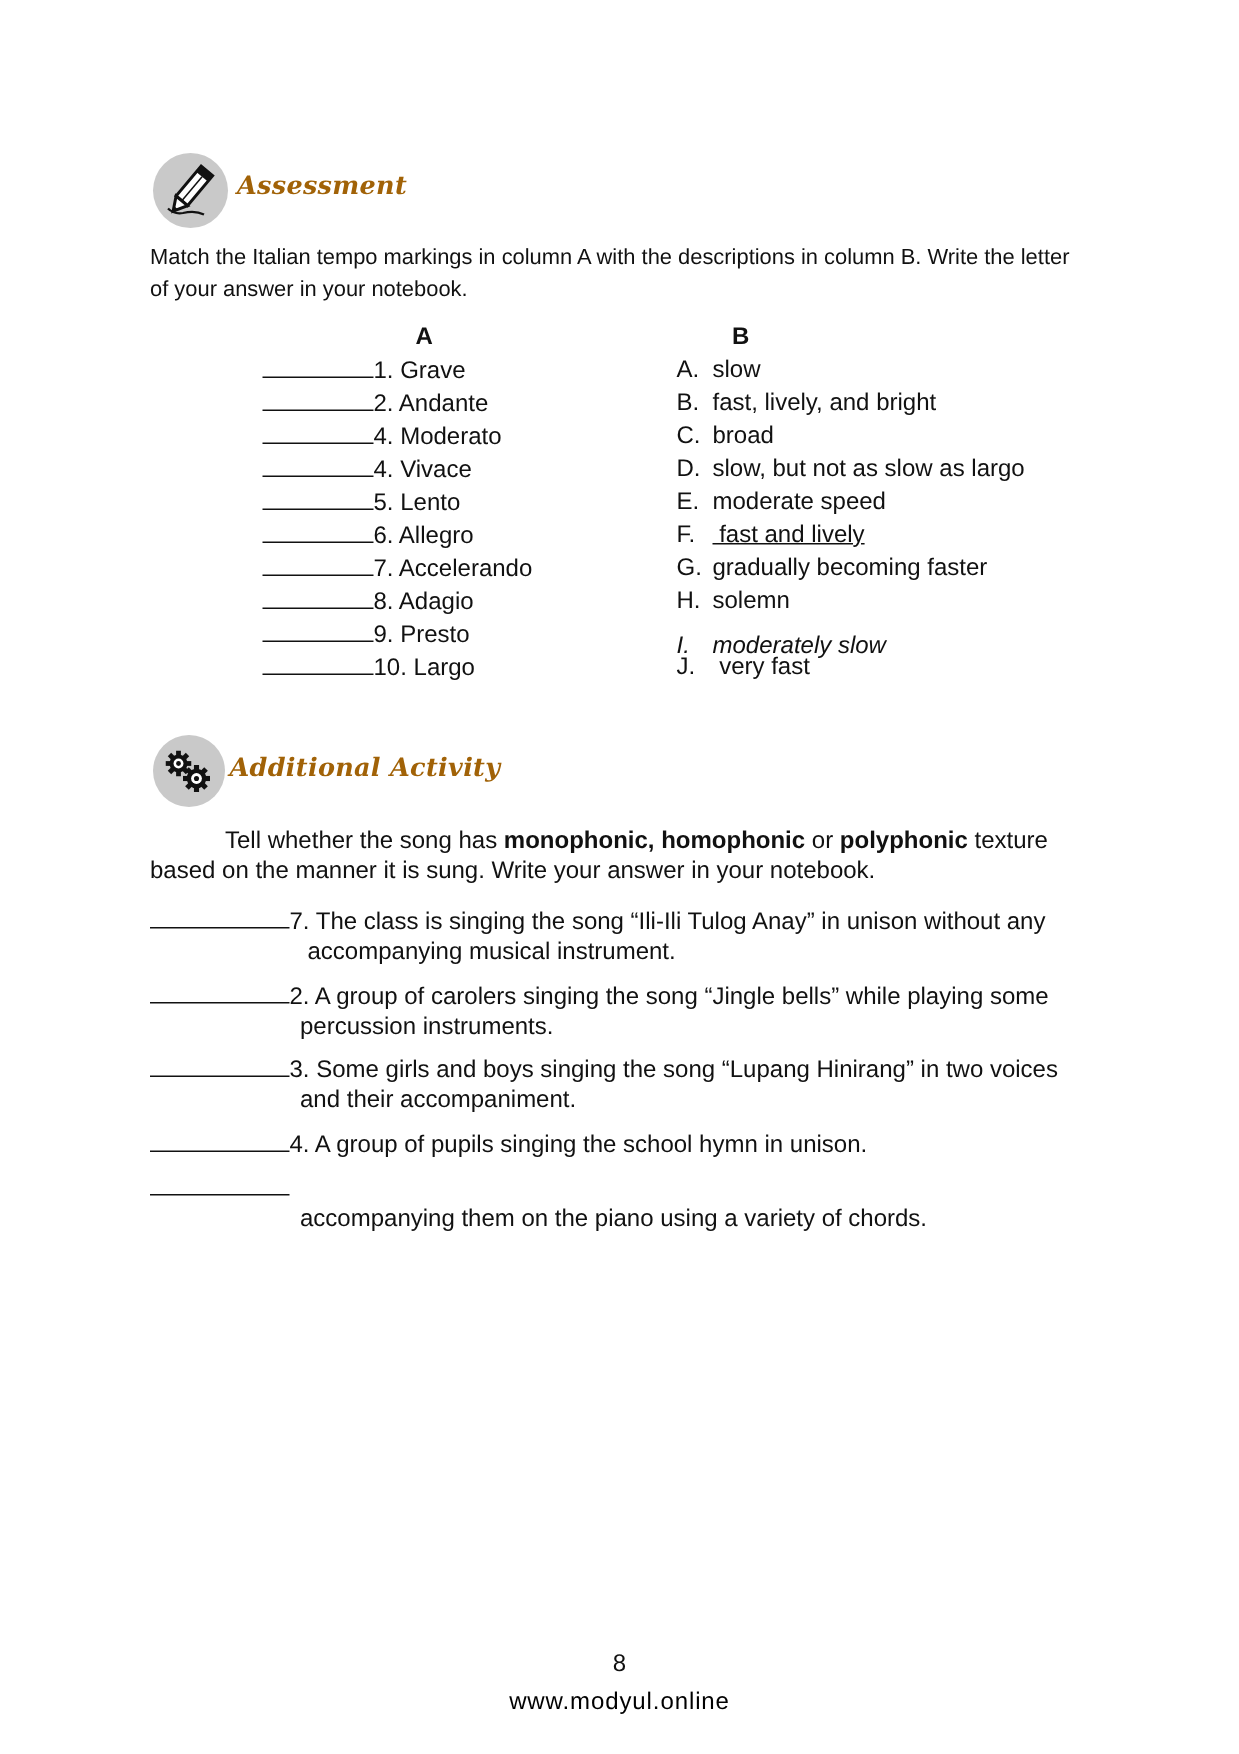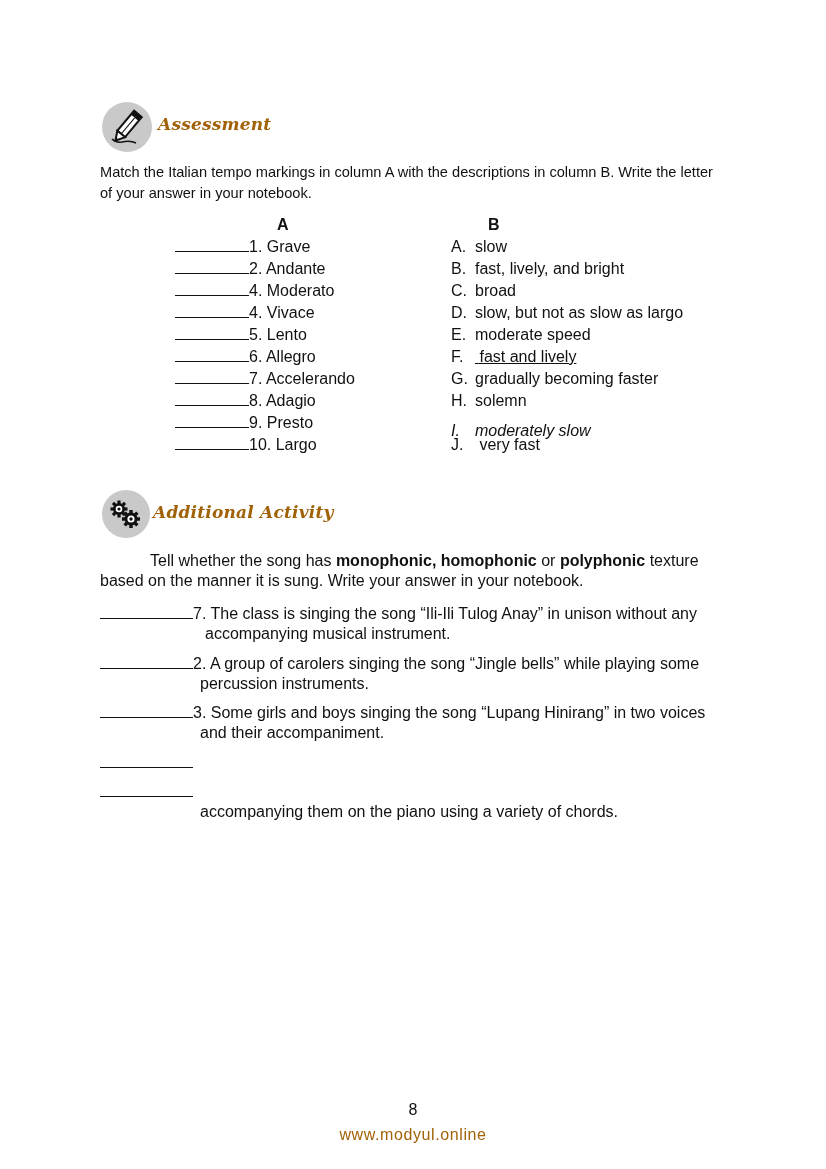--- a/index.html
+++ b/index.html
@@ -9,21 +9,21 @@
     .instr { position: absolute; left: 100px; width: 640px; font-size: 14.6px; line-height: 21px; }
     .col-head { position: absolute; font-weight: bold; font-size: 16px; }
     .row-a { position: absolute; left: 175px; font-size: 16px; line-height: 22px; white-space: nowrap; }
     .row-b { position: absolute; left: 451px; font-size: 16px; line-height: 22px; white-space: nowrap; }
     .blank-a { display: inline-block; width: 74px; border-bottom: 1px solid #111; height: 15px; vertical-align: baseline; }
     .blank-b { display: inline-block; width: 93px; border-bottom: 1px solid #111; height: 15px; vertical-align: baseline; }
     .letter { display: inline-block; width: 24px; }
     .item { position: absolute; left: 100px; width: 640px; font-size: 16px; line-height: 19.5px; }
     .item .cont { display: block; padding-left: 100px; }
     .page-num { position: absolute; top: 1101px; left: 0; width: 826px; text-align: center; font-size: 16px; }
-    .watermark { position: absolute; top: 1126px; left: 0; width: 826px; text-align: center; font-size: 16px; color: #a16207; letter-spacing: 0.6px; }
+    .watermark { position: absolute; top: 1126px; left: 0; width: 826px; text-align: center; font-size: 16px; color: #000000; letter-spacing: 0.6px; }
   </style>
 </head>
 <body>
 
 <div class="icon-circle" style="left:102px; top:102px;">
   <svg width="50" height="50" viewBox="0 0 50 50">
     <g transform="rotate(40 25 25)">
       <rect x="20" y="8" width="10" height="26" fill="#ffffff" stroke="#111" stroke-width="2"></rect>
       <rect x="20" y="8" width="10" height="5" fill="#111"></rect>
       <line x1="25" y1="13" x2="25" y2="34" stroke="#111" stroke-width="1"></line>
@@ -108,21 +108,21 @@
 </div>
 <div class="item" style="top:653px;">
   <span class="blank-b"></span><span>2.  A group of carolers singing the song “Jingle bells” while playing some</span>
   <span class="cont">percussion instruments.</span>
 </div>
 <div class="item" style="top:702px;">
   <span class="blank-b"></span><span>3.  Some girls and boys singing the song “Lupang Hinirang” in two voices</span>
   <span class="cont">and their accompaniment.</span>
 </div>
 <div class="item" style="top:752px;">
-  <span class="blank-b"></span>
+  <span class="blank-b"></span><span>4.  A group of pupils singing the school hymn in unison.</span>
 </div>
 <div class="item" style="top:781px;">
   <span class="blank-b"></span>
   <span class="cont">accompanying them on the piano using a variety of chords.</span>
 </div>
 
 <div class="page-num">8</div>
 <div class="watermark">www.modyul.online</div>
 
 </body></html>

